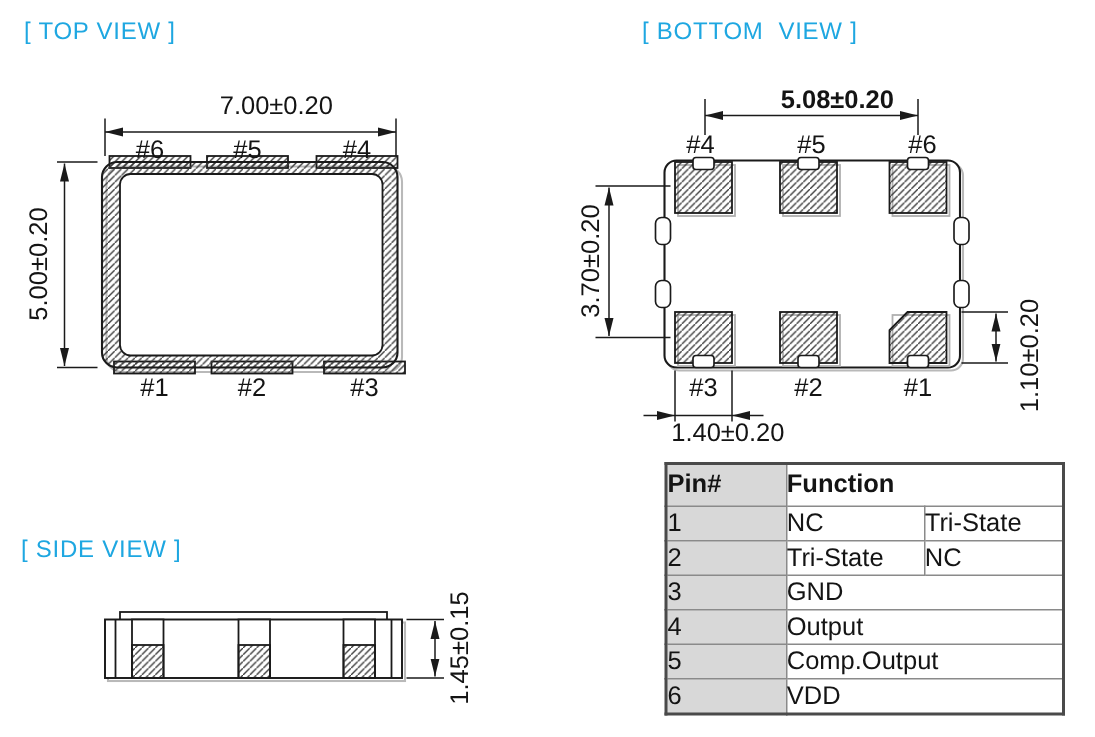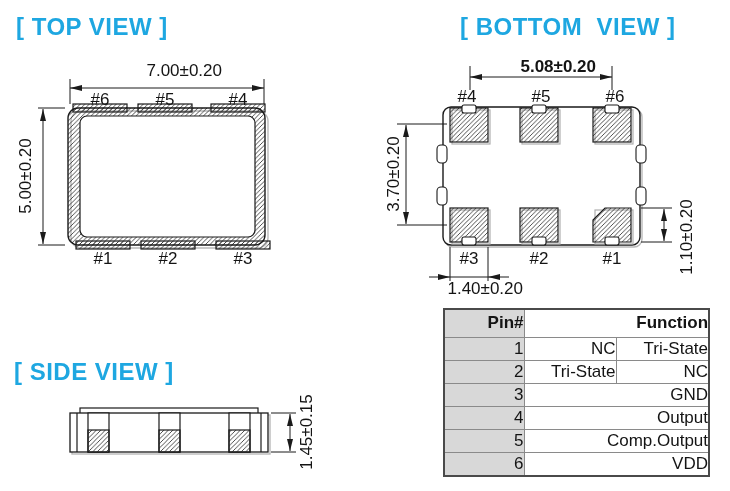--- a/index.html
+++ b/index.html
@@ -4,40 +4,40 @@
 <style>
   html,body{margin:0;padding:0;}
   body{
     width:730px;height:491px;position:relative;overflow:hidden;
     background:#ffffff;
     font-family:"Liberation Sans",sans-serif;
     color:#111;
   }
   .abs{position:absolute;}
   .vtitle{
-    font-size:24px;font-weight:bold;color:#1ea7e1;
+    font-size:16px;font-weight:normal;color:#1ea7e1;
     letter-spacing:.5px;white-space:pre;
   }
   .dim{font-size:17px;color:#141414;white-space:pre;}
   .dimh{width:110px;text-align:right;}
   .rot{
     width:110px;height:20px;text-align:center;
     transform:rotate(-90deg);transform-origin:center;
   }
   .pin{font-size:17px;color:#141414;width:34px;text-align:center;}
   svg{position:absolute;left:0;top:0;}
 
   table.pintable{
     position:absolute;left:443px;top:308px;width:265px;
     border-collapse:collapse;table-layout:fixed;
     border:2.5px solid #4a4a4a;
     font-size:17px;color:#141414;
   }
   .pintable th,.pintable td{
-    border:1.5px solid #8a8a8a;text-align:right;vertical-align:middle;
+    border:1.5px solid #8a8a8a;text-align:left;vertical-align:middle;
     padding:0;height:22px;background:#fff;font-weight:normal;line-height:1.1;
   }
   .pintable thead th{height:27px;font-weight:bold;}
   .pintable .pincol{background:#d8d8d8;}
 </style>
 </head>
 <body>
 
 <svg width="730" height="491" viewBox="0 0 730 491">
   <defs>
@@ -166,21 +166,21 @@
 
     <g stroke-width="1">
       <line x1="290" y1="414" x2="290" y2="451" marker-start="url(#arr)" marker-end="url(#arr)"></line>
       <line x1="271" y1="413" x2="296" y2="413"></line>
       <line x1="271" y1="452" x2="296" y2="452"></line>
     </g>
   </g>
 </svg>
 
 <span class="abs vtitle" style="left:16px;top:13px;">[ TOP VIEW ]</span>
-<span class="abs vtitle" style="left:460px;top:13px;">[ BOTTOM  VIEW ]</span>
+<span class="abs vtitle" style="left:428px;top:13px;">[ BOTTOM  VIEW ]</span>
 <span class="abs vtitle" style="left:14px;top:358px;">[ SIDE VIEW ]</span>
 
 <span class="abs dim dimh" style="left:112px;top:61px;">7.00±0.20</span>
 <span class="abs dim rot" style="left:-29px;top:166px;">5.00±0.20</span>
 
 <span class="abs pin" style="left:83px;top:90px;">#6</span>
 <span class="abs pin" style="left:148px;top:90px;">#5</span>
 <span class="abs pin" style="left:221px;top:90px;">#4</span>
 <span class="abs pin" style="left:86px;top:249px;">#1</span>
 <span class="abs pin" style="left:151px;top:249px;">#2</span>

